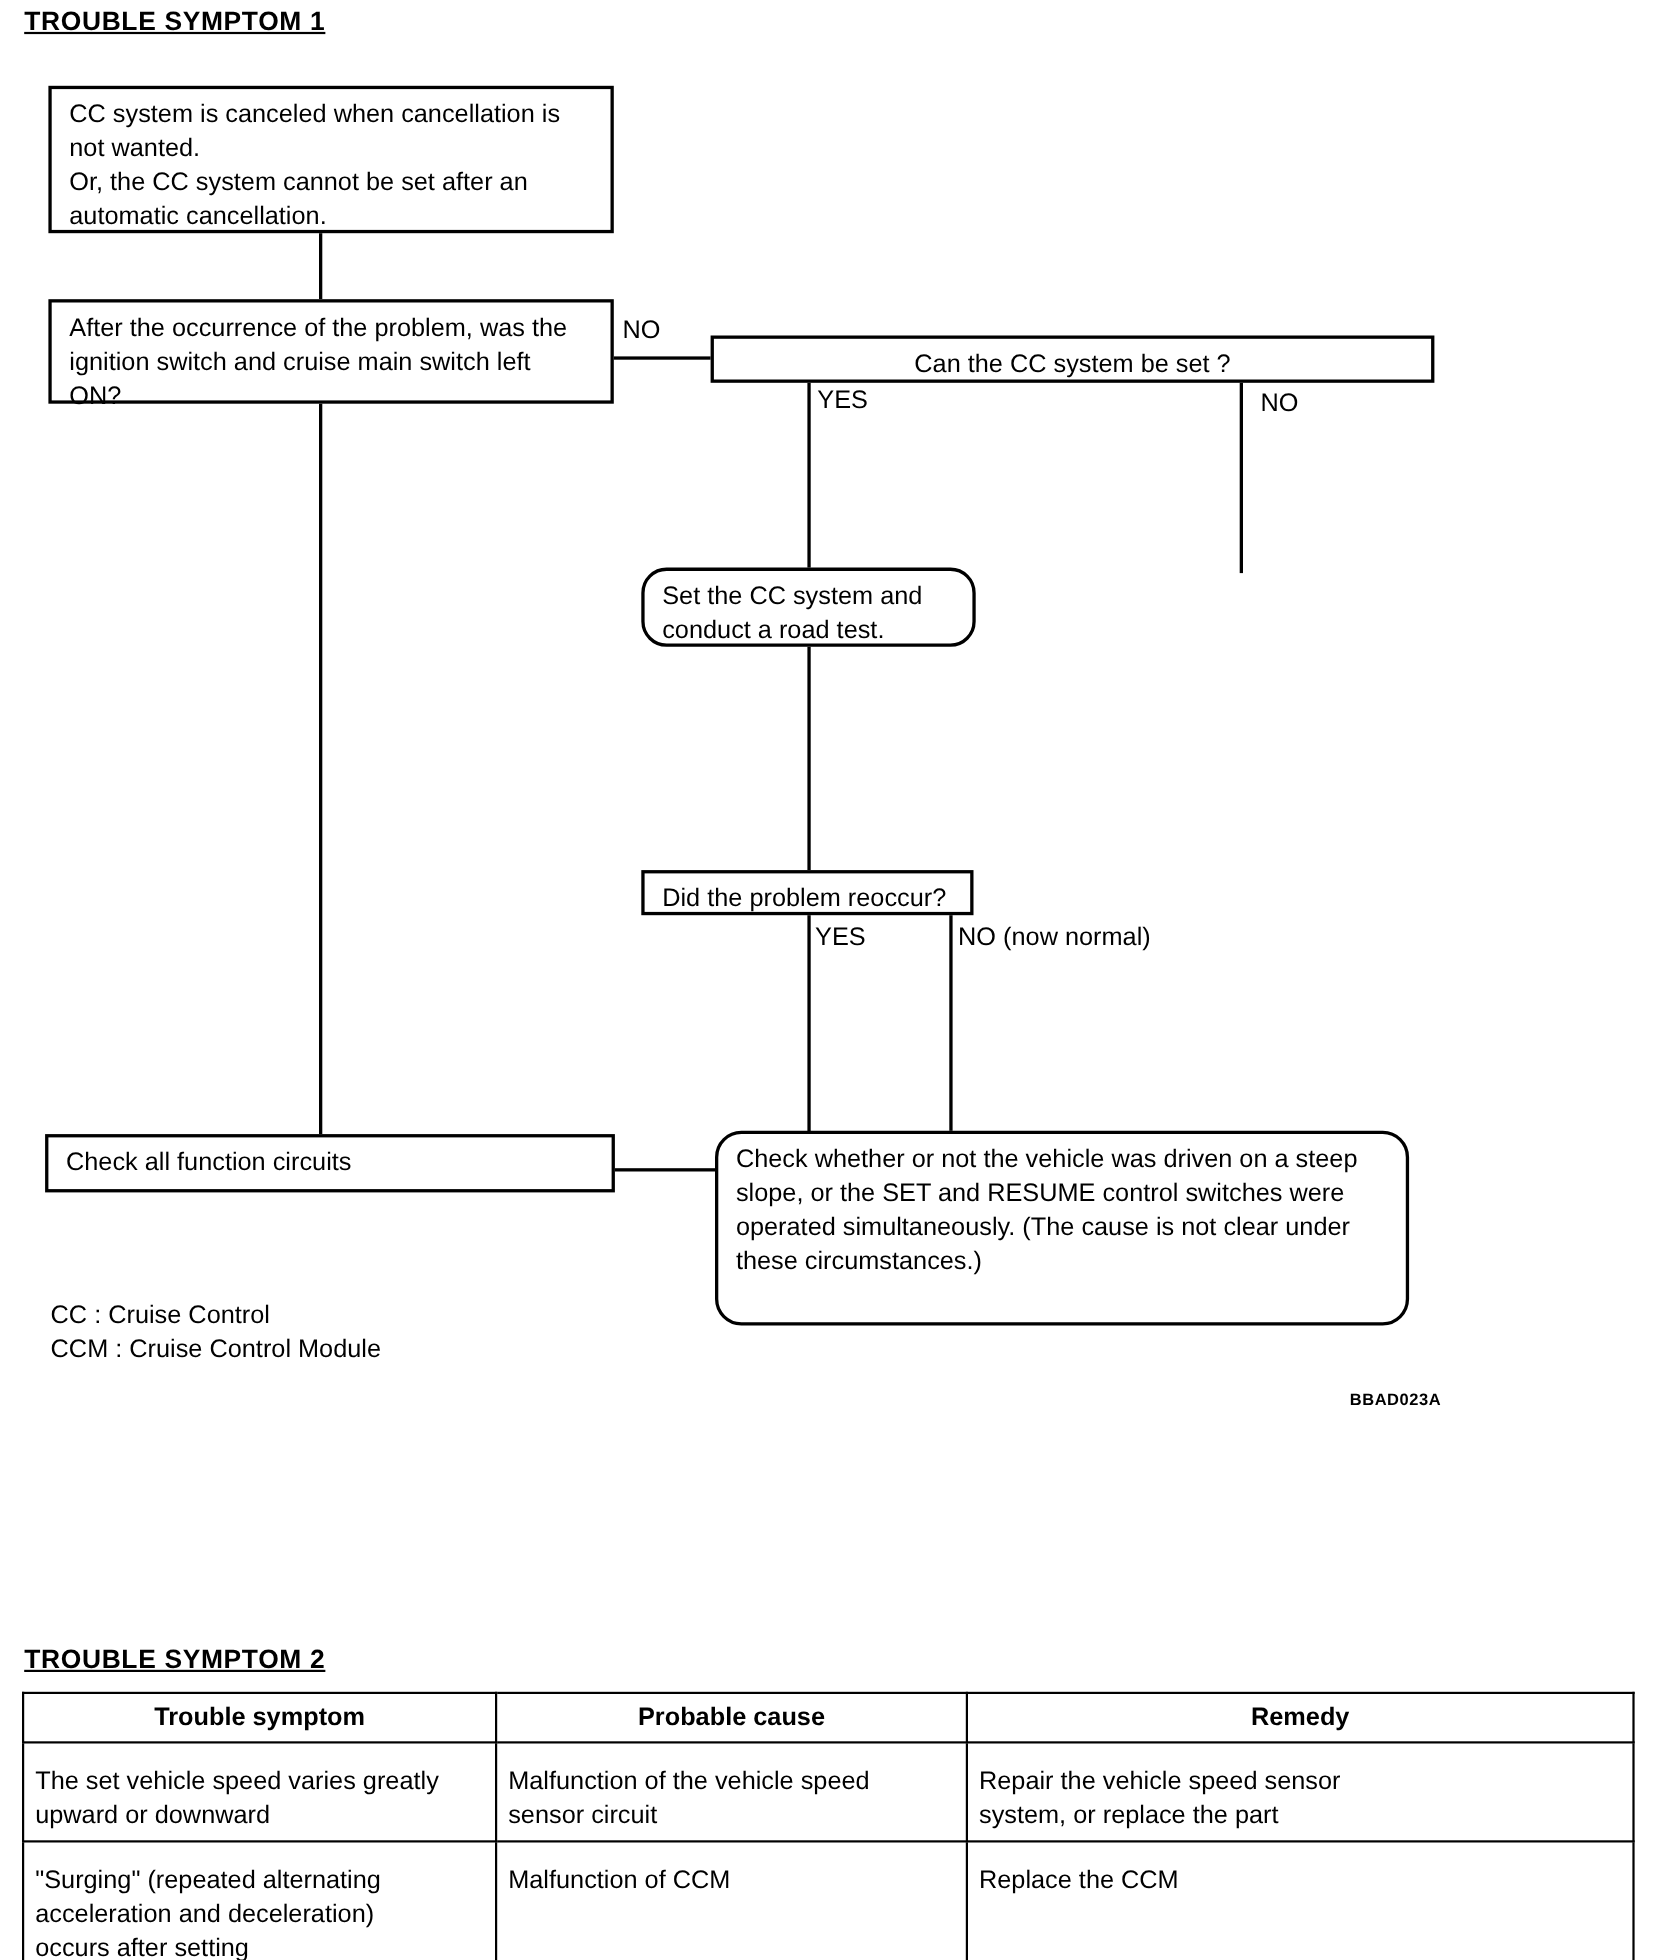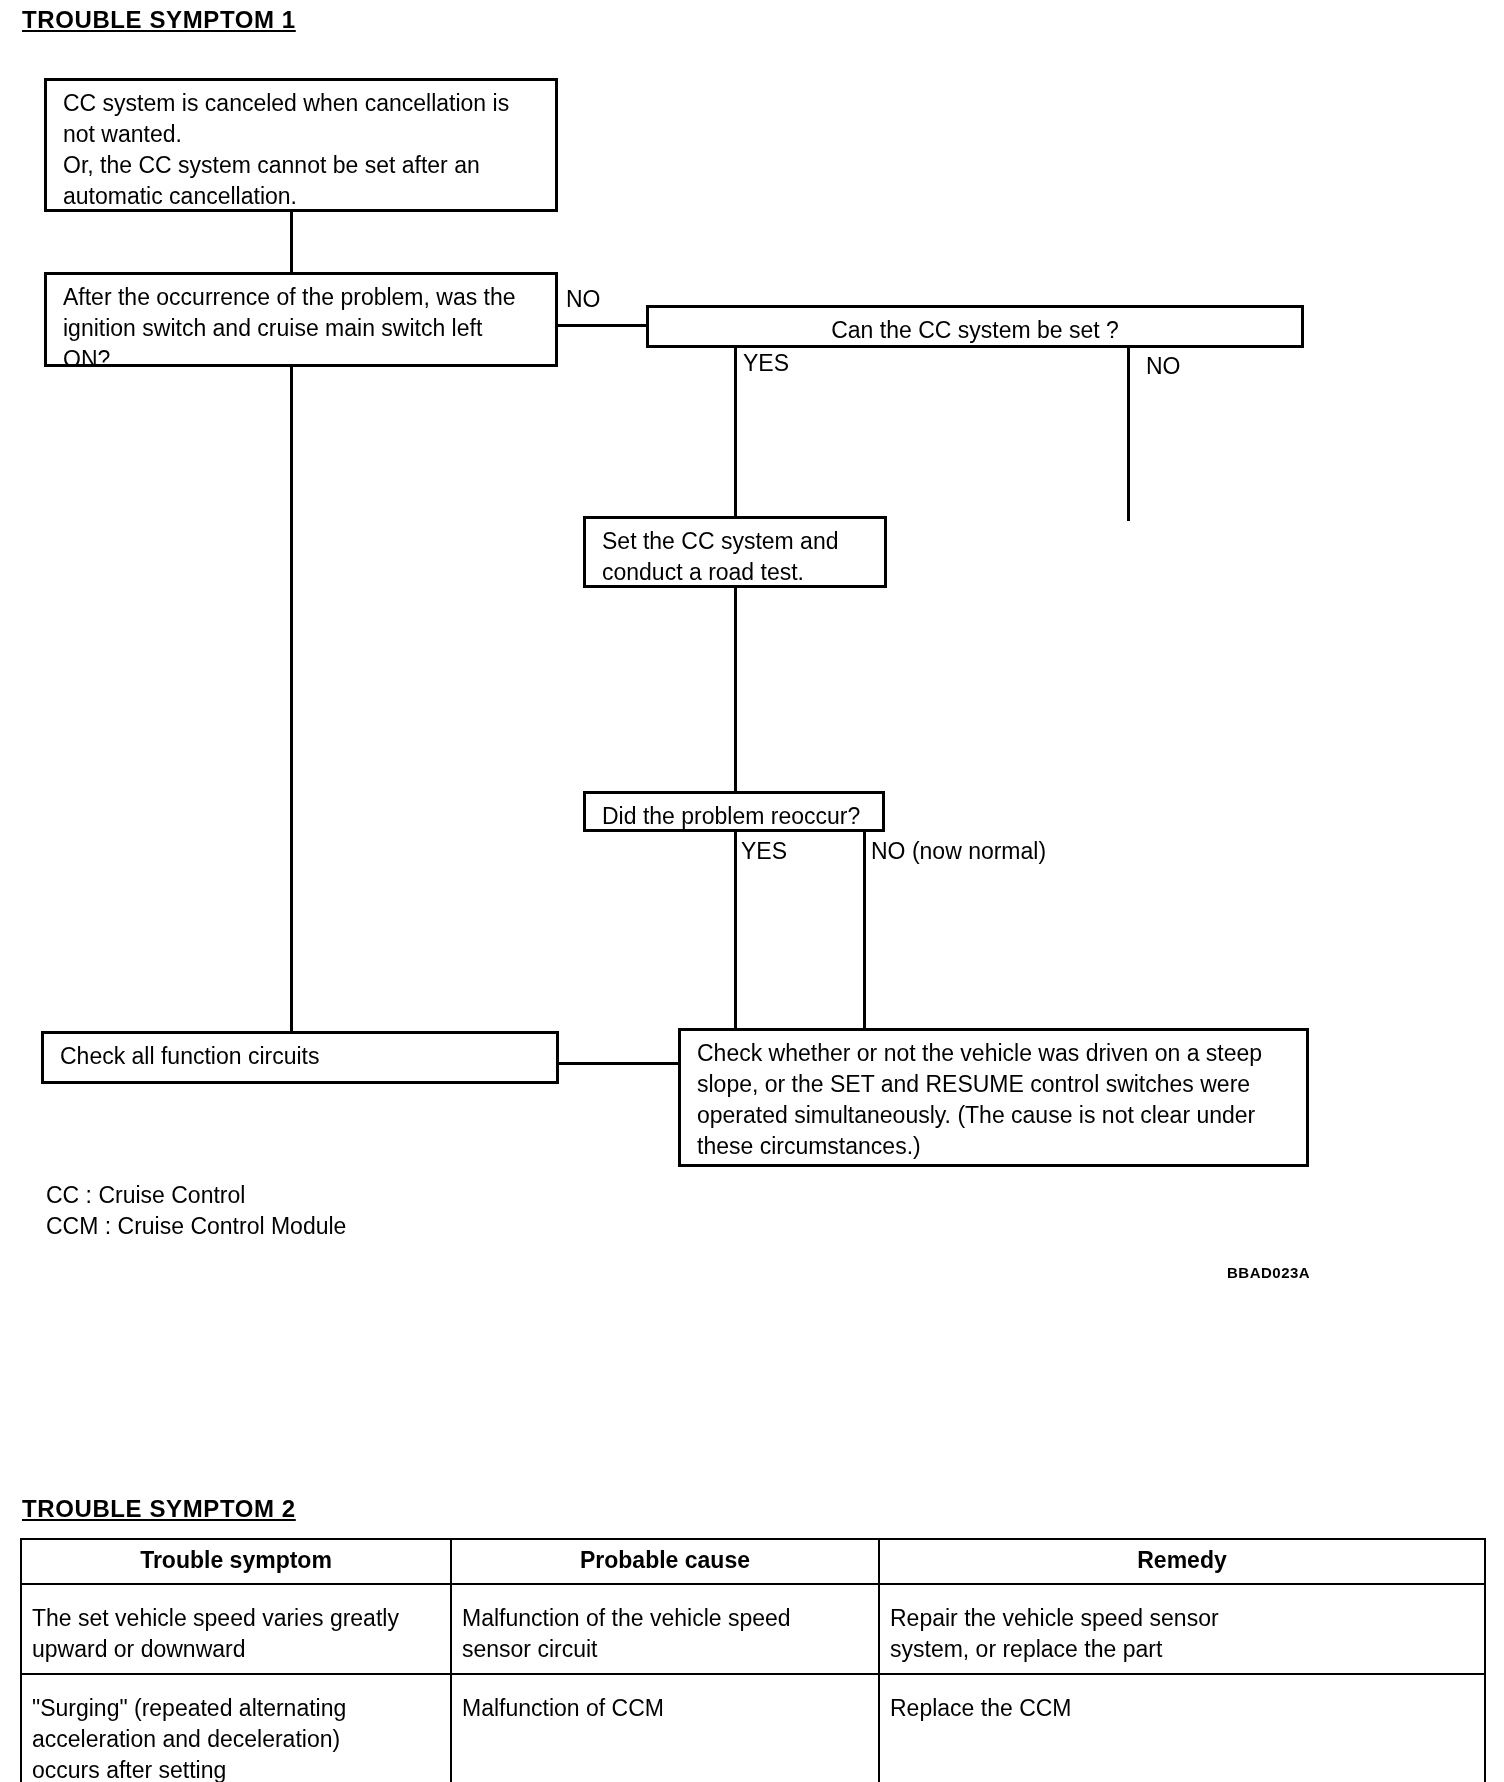--- a/index.html
+++ b/index.html
@@ -44,25 +44,25 @@
     line-height: 31px;
     padding: 7px 14px 21px 16px;
   }
   .fbox.center { text-align: center; padding-left: 10px; padding-right: 10px; }
   .fbox .txt { display: block; white-space: pre-line; }
 
   
   #box-symptom      { left: 44px;   top: 78px;   width: 514px; height: 134px; }
   #box-q-ignition   { left: 44px;   top: 272px;  width: 514px; height: 95px;  }
   #box-q-canset     { left: 646px;  top: 305px;  width: 658px; height: 43px;  }
-  #box-setcc        { left: 583px;  top: 516px;  width: 304px; height: 72px;  }
+  #box-setcc        { left: 583px;  top: 516px;  width: 304px; height: 72px; border-radius: 23px;  }
   #box-checkccm     { left: 977px;  top: 521px;  width: 303px; height: 41px;  }
   #box-q-reoccur    { left: 583px;  top: 791px;  width: 302px; height: 41px;  }
   #box-checkall     { left: 41px;   top: 1031px; width: 518px; height: 53px;  }
-  #box-checkslope   { left: 678px;  top: 1028px; width: 631px; height: 139px; }
+  #box-checkslope   { left: 650px;  top: 1028px; width: 631px; height: 177px; border-radius: 24px; }
 
   
   .line-v {
     position: absolute;
     width: 3px;
     background: #000;
   }
   .line-h {
     position: absolute;
     height: 3px;

